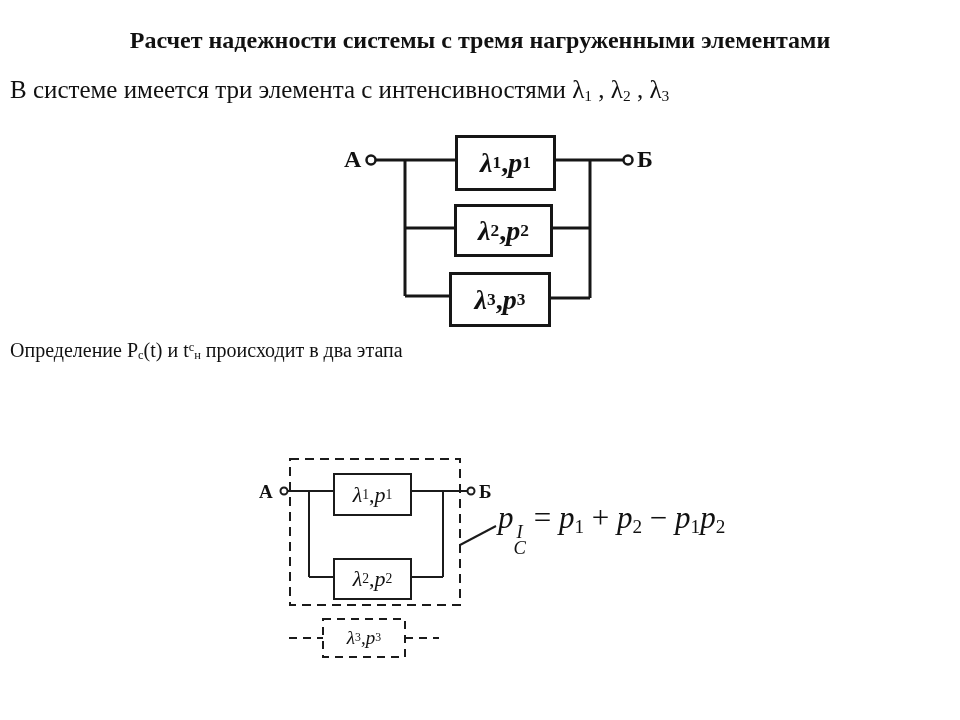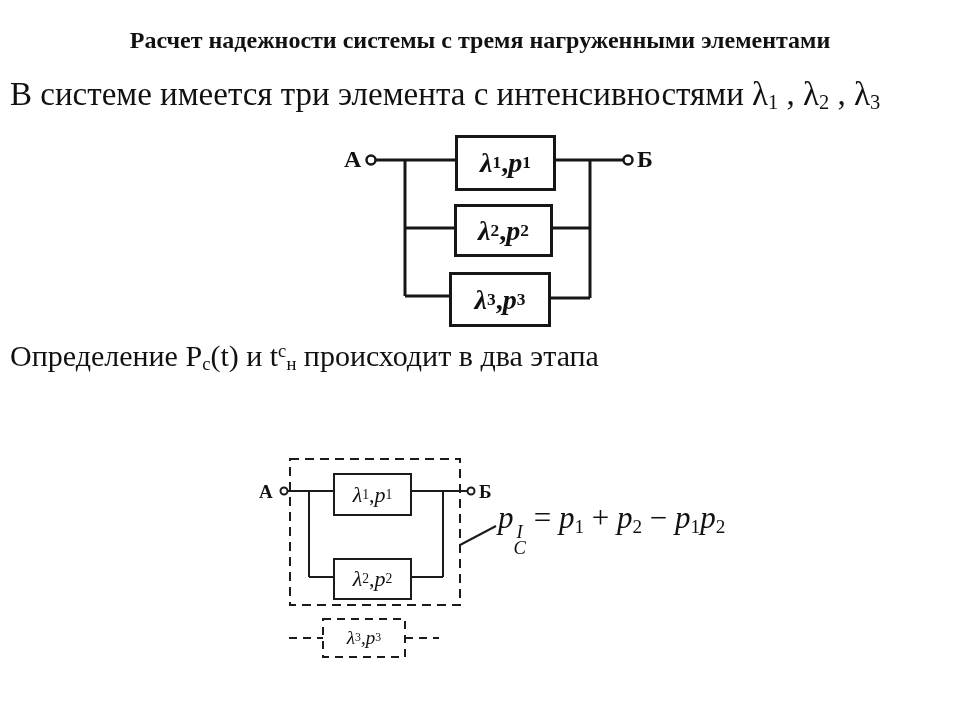--- a/index.html
+++ b/index.html
@@ -1,22 +1,22 @@
 <!DOCTYPE html>
 <html><head>
 <meta charset="utf-8">
 <style>
   html,body{margin:0;padding:0;}
   body{width:960px;height:720px;background:#ffffff;overflow:hidden;}
   .slide{position:relative;width:960px;height:720px;background:#ffffff;
          font-family:"Liberation Serif","DejaVu Serif",serif;color:#111111;border-radius:18px;}
   .abs{position:absolute;}
   .title{top:27px;left:0;width:960px;text-align:center;font-weight:bold;font-size:24px;white-space:nowrap;}
-  .intro{top:76px;left:10px;font-size:33px;white-space:nowrap;}
-  .step{left:10px;font-size:30px;white-space:nowrap;}
+  .intro{top:76px;left:10px;font-size:25px;white-space:nowrap;}
+  .step{left:10px;font-size:20px;white-space:nowrap;}
   #step1{top:339px;}
   #step2{top:380px;}
   sub{font-size:62%;vertical-align:-0.2em;line-height:0;font-style:normal;}
   sup{font-size:62%;vertical-align:0.5em;line-height:0;font-style:normal;}
   i{font-style:italic;}
   
   .diagram{position:absolute;}
   #d1{left:340px;top:126px;width:330px;height:212px;}
   #d2{left:255px;top:450px;width:500px;height:228px;}
   .diagram svg{position:absolute;left:0;top:0;}

